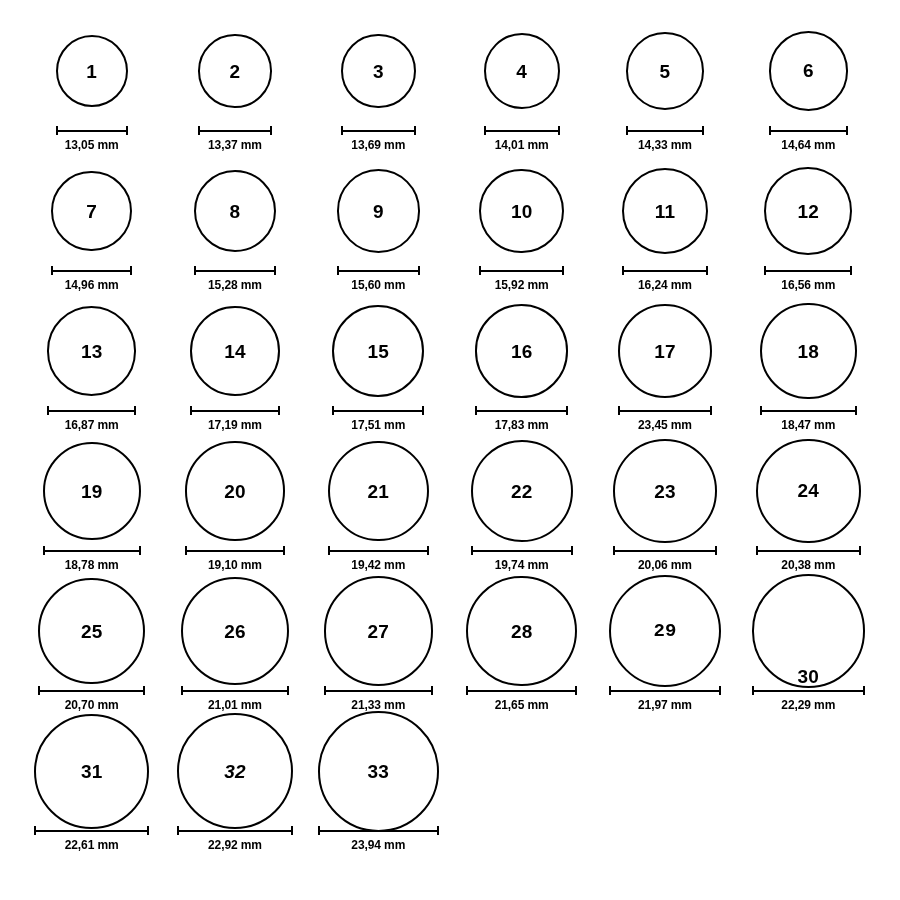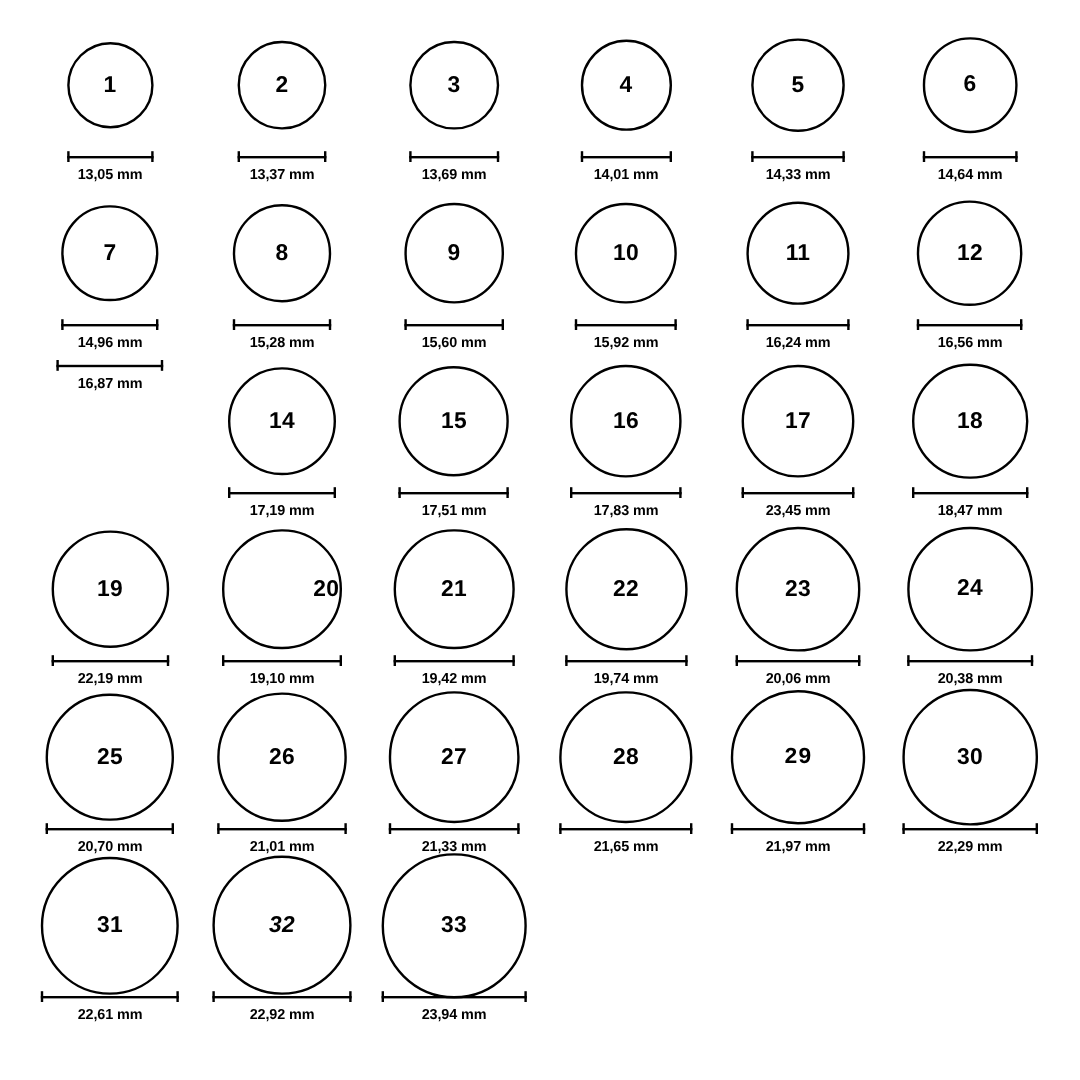--- a/index.html
+++ b/index.html
@@ -241,20 +241,25 @@
           </div>
         </div>
         <div class="measure" style="width: 87.795px;">
           <div class="bar"></div>
           <div class="tick left"></div>
           <div class="tick right"></div>
         </div>
         <div class="size-label">16,56 mm</div>
       </div>
       <div class="cell">
+        <div class="ring-wrap">
+          <div class="ring" style="width: 89.19px; height: 89.19px;">
+            <span class="ring-num">13</span>
+          </div>
+        </div>
         <div class="measure" style="width: 89.19px;">
           <div class="bar"></div>
           <div class="tick left"></div>
           <div class="tick right"></div>
         </div>
         <div class="size-label">16,87 mm</div>
       </div>
       <div class="cell">
         <div class="ring-wrap">
           <div class="ring" style="width: 90.63px; height: 90.63px;">
@@ -324,25 +329,25 @@
         <div class="ring-wrap">
           <div class="ring" style="width: 97.785px; height: 97.785px; text-align: right;">
             <span class="ring-num">19</span>
           </div>
         </div>
         <div class="measure" style="width: 97.785px;">
           <div class="bar"></div>
           <div class="tick left"></div>
           <div class="tick right"></div>
         </div>
-        <div class="size-label">22,19 mm</div>
-      </div>
-      <div class="cell">
-        <div class="ring-wrap">
-          <div class="ring" style="width: 99.225px; height: 99.225px; justify-content: flex-end;">
+        <div class="size-label">18,78 mm</div>
+      </div>
+      <div class="cell">
+        <div class="ring-wrap">
+          <div class="ring" style="width: 99.225px; height: 99.225px;">
             <span class="ring-num">20</span>
           </div>
         </div>
         <div class="measure" style="width: 99.225px;">
           <div class="bar"></div>
           <div class="tick left"></div>
           <div class="tick right"></div>
         </div>
         <div class="size-label">19,10 mm</div>
       </div>
@@ -458,21 +463,21 @@
         </div>
         <div class="measure" style="width: 112.14px;">
           <div class="bar"></div>
           <div class="tick left"></div>
           <div class="tick right"></div>
         </div>
         <div class="size-label">21,97 mm</div>
       </div>
       <div class="cell">
         <div class="ring-wrap">
-          <div class="ring" style="width: 113.58px; height: 113.58px;">
+          <div class="ring" style="width: 113.58px; height: 113.58px; align-items: flex-end;">
             <span class="ring-num">30</span>
           </div>
         </div>
         <div class="measure" style="width: 113.58px;">
           <div class="bar"></div>
           <div class="tick left"></div>
           <div class="tick right"></div>
         </div>
         <div class="size-label">22,29 mm</div>
       </div>

